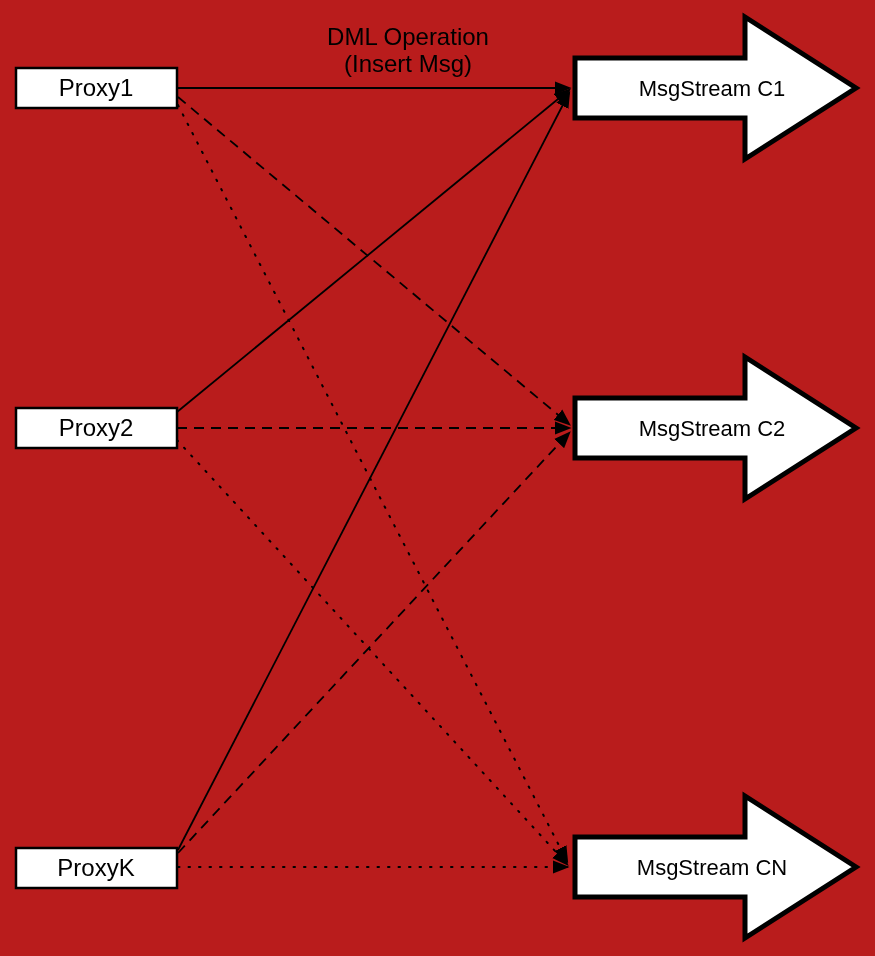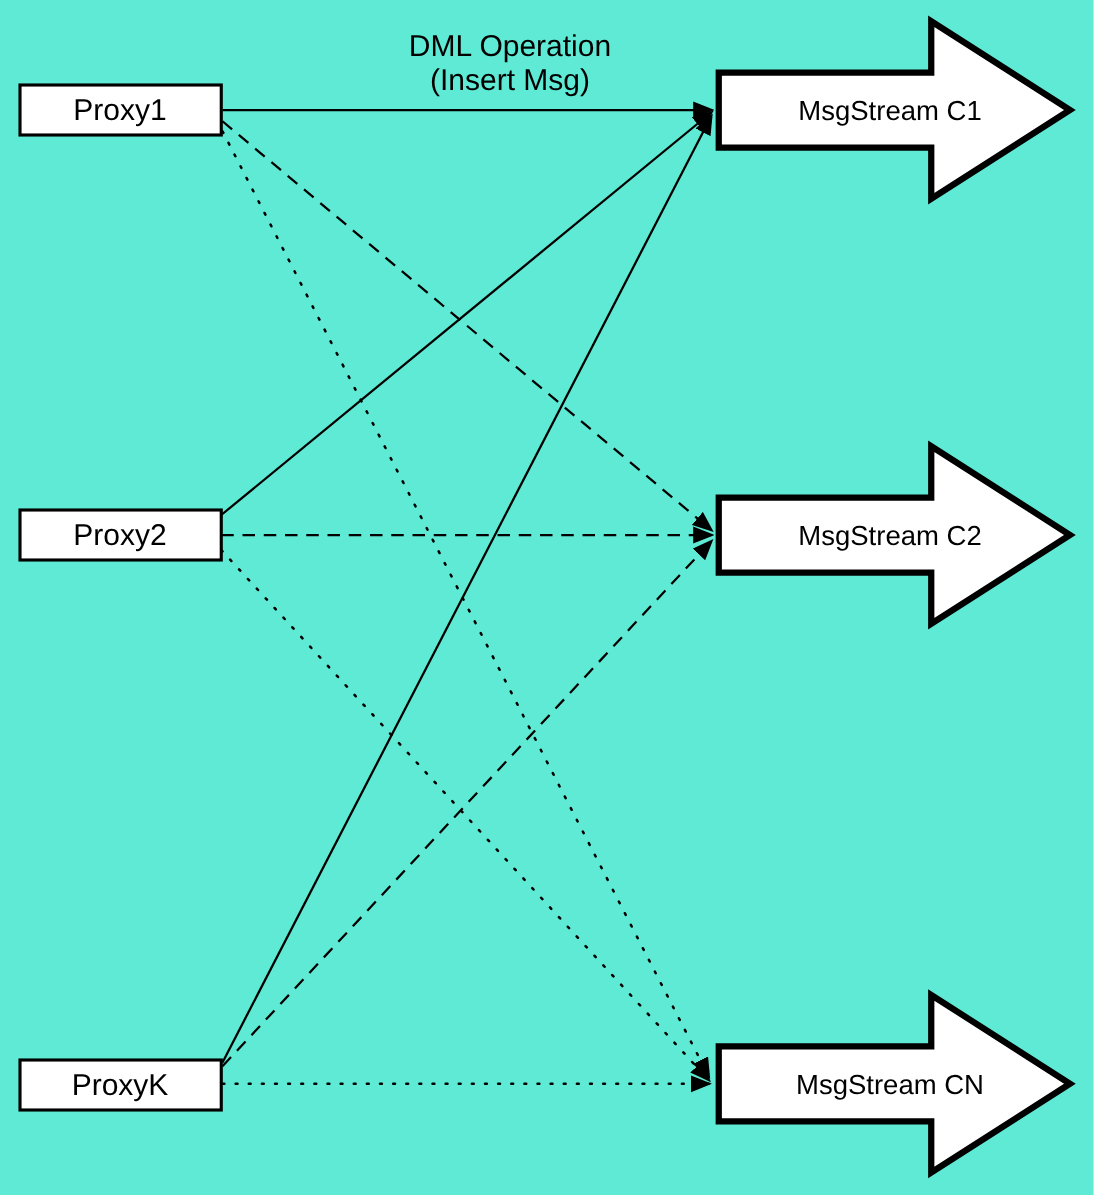--- a/index.html
+++ b/index.html
@@ -4,21 +4,21 @@
 <style>
   html, body {
     margin: 0;
     padding: 0;
     background: #ffffff;
   }
   .canvas {
     position: relative;
     width: 875px;
     height: 956px;
-    background: #5eead4;
+    background: #b91c1c;
     overflow: hidden;
     font-family: "Liberation Sans", "DejaVu Sans", sans-serif;
   }
   svg { display: block; }
   .conn {
     stroke: #000000;
     fill: none;
   }
   .conn.solid  { stroke-width: 1.8; }
   .conn.dashed { stroke-width: 1.8; stroke-dasharray: 10 7; }

